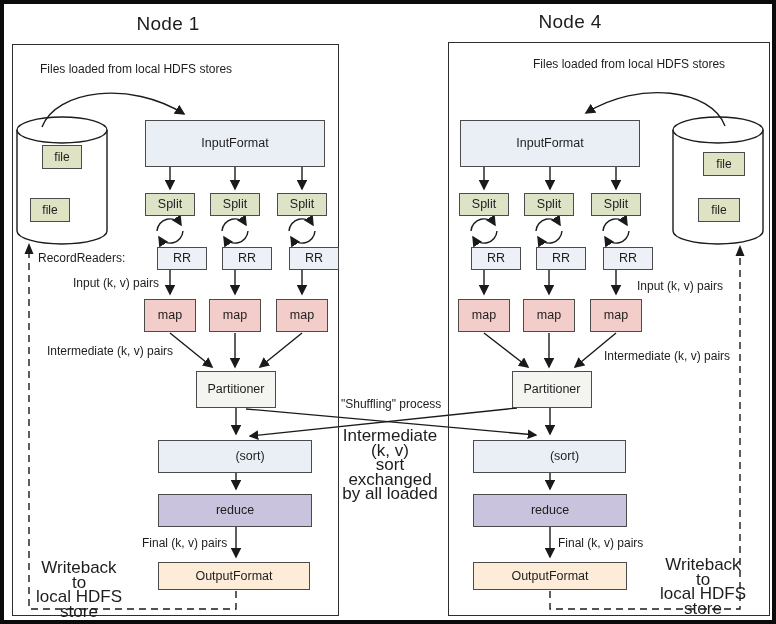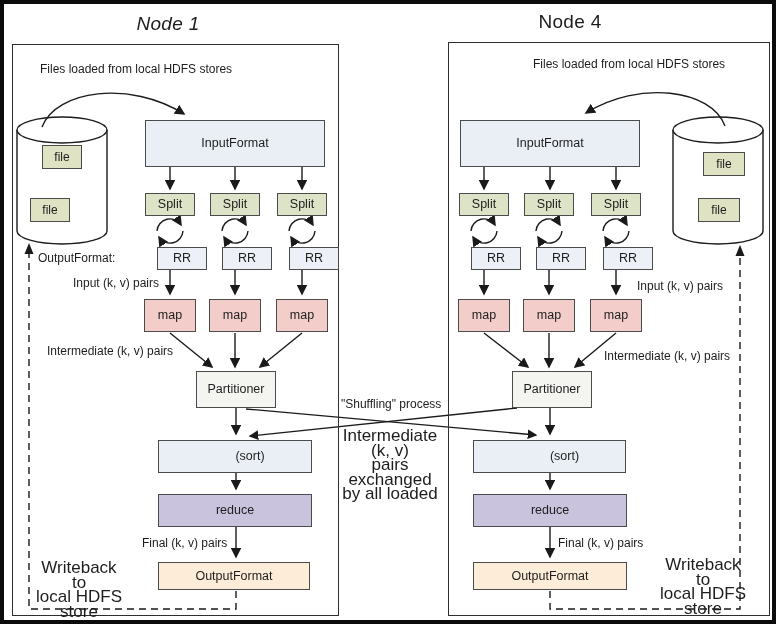--- a/index.html
+++ b/index.html
@@ -112,39 +112,39 @@
         <polygon points="740,245 735.5,256 744.5,256" fill="#1a1a1a" stroke="none"></polygon>
       </g>
     </g>
 
     <g stroke="#1a1a1a" stroke-width="1.3" fill="none">
       <path d="M246,409 L536,435" marker-end="url(#arr)"></path>
       <path d="M517,408 L250,436" marker-end="url(#arr)"></path>
     </g>
   </svg>
 
-  <div class="abs node-title" style="left:98px;top:13px;width:140px;font-style:italic;">Node 1</div>
+  <div class="abs node-title" style="left:98px;top:13px;width:140px;">Node 1</div>
   <div class="abs node-box" style="left:12px;top:44px;width:325px;height:570px;"></div>
 
   <div class="abs lbl" style="left:40px;top:62px;width:184px;text-align:center;">Files loaded from local HDFS stores</div>
 
   <div class="abs box file-box" style="left:42px;top:145px;width:40px;height:24px;">file</div>
   <div class="abs box file-box" style="left:30px;top:198px;width:40px;height:24px;">file</div>
 
   <div class="abs box if-box" style="left:145px;top:120px;width:180px;height:47px;">InputFormat</div>
 
   <div class="abs box split-box" style="left:145px;top:193px;width:50px;height:23px;">Split</div>
   <div class="abs box split-box" style="left:210px;top:193px;width:50px;height:23px;">Split</div>
   <div class="abs box split-box" style="left:277px;top:193px;width:50px;height:23px;">Split</div>
 
   <div class="abs box rr-box" style="left:145px;top:247px;width:50px;height:23px;">RR</div>
   <div class="abs box rr-box" style="left:210px;top:247px;width:50px;height:23px;">RR</div>
   <div class="abs box rr-box" style="left:277px;top:247px;width:50px;height:23px;">RR</div>
 
-  <div class="abs lbl" style="left:38px;top:251px;">OutputFormat:</div>
+  <div class="abs lbl" style="left:38px;top:251px;">RecordReaders:</div>
   <div class="abs lbl" style="left:73px;top:276px;">Input (k, v) pairs</div>
 
   <div class="abs box map-box" style="left:144px;top:299px;width:52px;height:33px;">map</div>
   <div class="abs box map-box" style="left:209px;top:299px;width:52px;height:33px;">map</div>
   <div class="abs box map-box" style="left:276px;top:299px;width:52px;height:33px;">map</div>
 
   <div class="abs lbl" style="left:47px;top:344px;">Intermediate (k, v) pairs</div>
 
   <div class="abs box part-box" style="left:196px;top:371px;width:80px;height:37px;">Partitioner</div>
 
@@ -158,21 +158,21 @@
 
   <div class="abs lbl-c" style="left:36px;top:561px;width:86px;">
     <div>Writeback to</div>
     <div>local HDFS</div>
     <div>store</div>
   </div>
 
   <div class="abs lbl" style="left:341px;top:397px;">"Shuffling" process</div>
   <div class="abs lbl-c" style="left:334px;top:429px;width:112px;">
     <div>Intermediate (k, v)</div>
-    <div>pairs exchanged</div>
+    <div>sort exchanged</div>
     <div>by all loaded</div>
   </div>
 
   <div class="abs node-title" style="left:500px;top:11px;width:140px;">Node 4</div>
   <div class="abs node-box" style="left:448px;top:42px;width:320px;height:572px;"></div>
 
   <div class="abs lbl" style="left:533px;top:57px;width:184px;text-align:center;">Files loaded from local HDFS stores</div>
 
   <div class="abs box file-box" style="left:703px;top:152px;width:42px;height:24px;">file</div>
   <div class="abs box file-box" style="left:698px;top:198px;width:42px;height:24px;">file</div>

